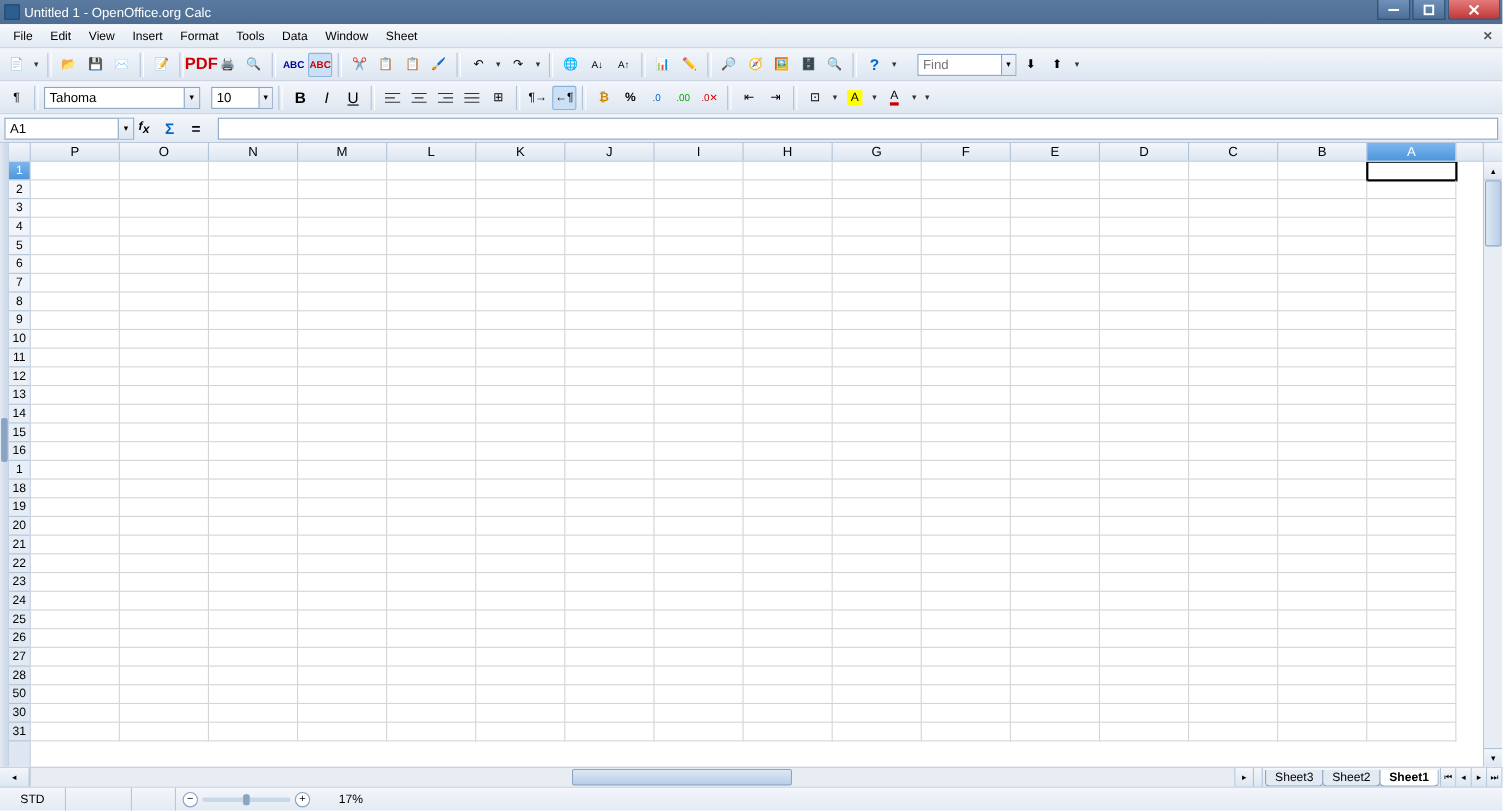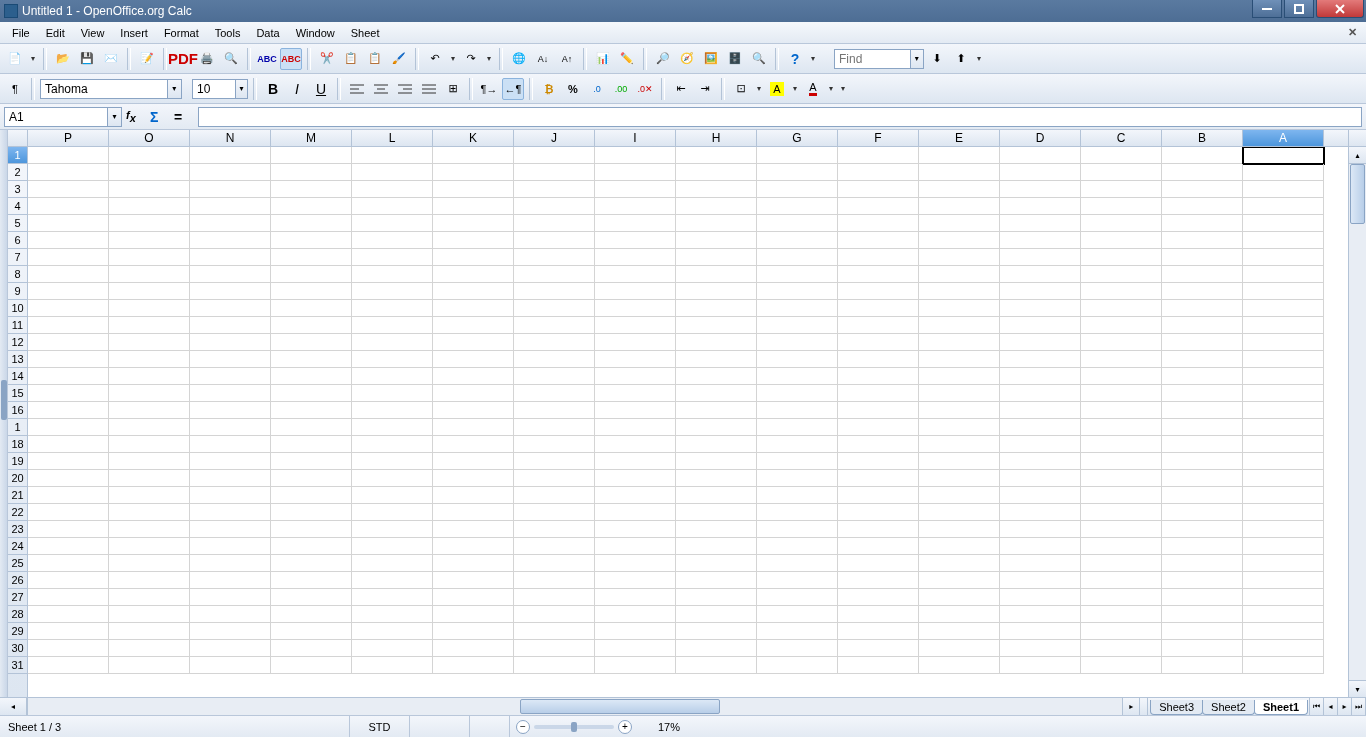--- a/index.html
+++ b/index.html
@@ -345,21 +345,21 @@
           <div class="rowhead">19</div>
           <div class="rowhead">20</div>
           <div class="rowhead">21</div>
           <div class="rowhead">22</div>
           <div class="rowhead">23</div>
           <div class="rowhead">24</div>
           <div class="rowhead">25</div>
           <div class="rowhead">26</div>
           <div class="rowhead">27</div>
           <div class="rowhead">28</div>
-          <div class="rowhead">29</div>
+          <div class="rowhead">50</div>
           <div class="rowhead">30</div>
           <div class="rowhead">31</div>
         </div>
       <div class="cells" id="cells">
           <div class="cell-row">
             <div class="cell"></div>
             <div class="cell"></div>
             <div class="cell"></div>
             <div class="cell"></div>
             <div class="cell"></div>
@@ -943,21 +943,20 @@
     </div>
   <div class="tabnav">
     <div class="navb">⏮</div>
     <div class="navb">◂</div>
     <div class="navb">▸</div>
     <div class="navb">⏭</div>
   </div>
 </div>
 
 <div class="statusbar">
-  <div class="cell-status" style="width:350px">Sheet 1 / 3</div>
   <div class="cell-status" style="width:60px;justify-content:center">STD</div>
   <div class="cell-status" style="width:60px"></div>
   <div class="cell-status" style="width:40px"></div>
   <div class="zoom-ctrl">
     <div class="zbtn">−</div>
     <div class="zslider">
         <div class="zthumb"></div>
       </div>
     <div class="zbtn">+</div>
   </div>

